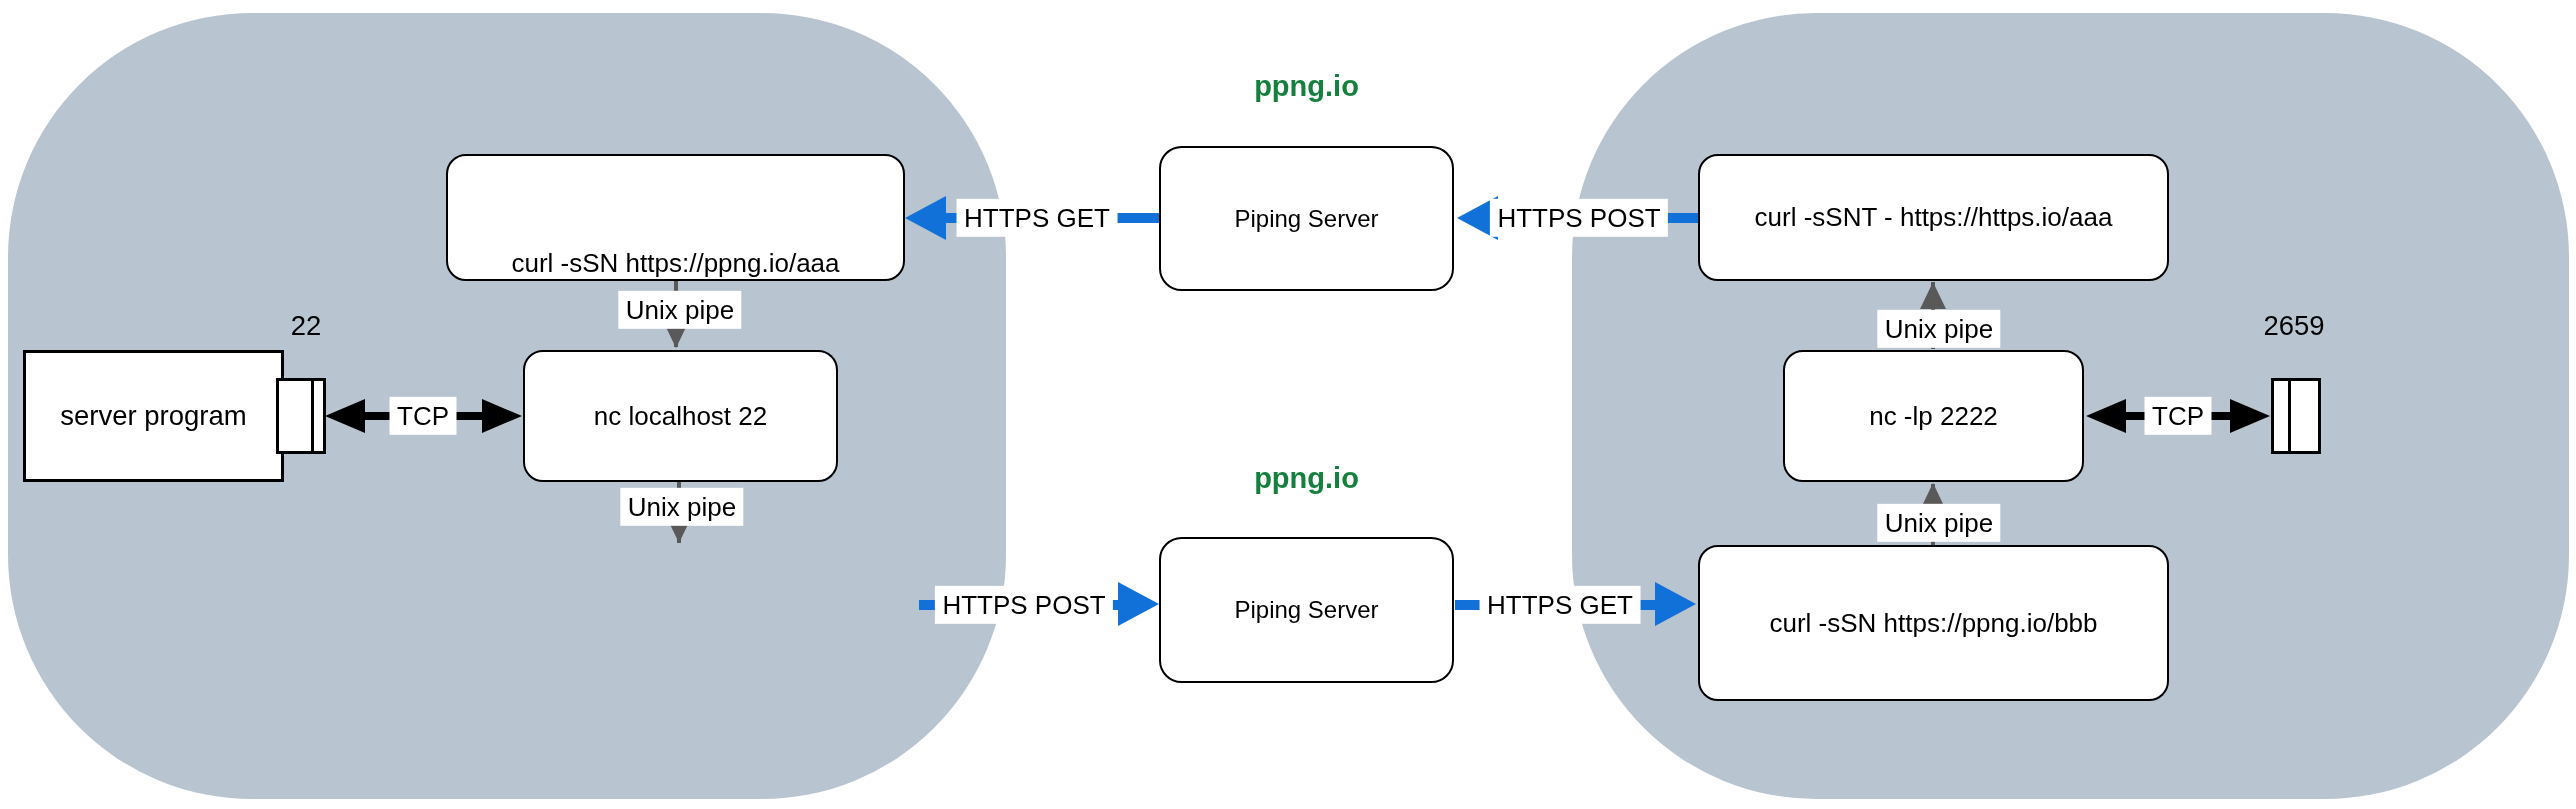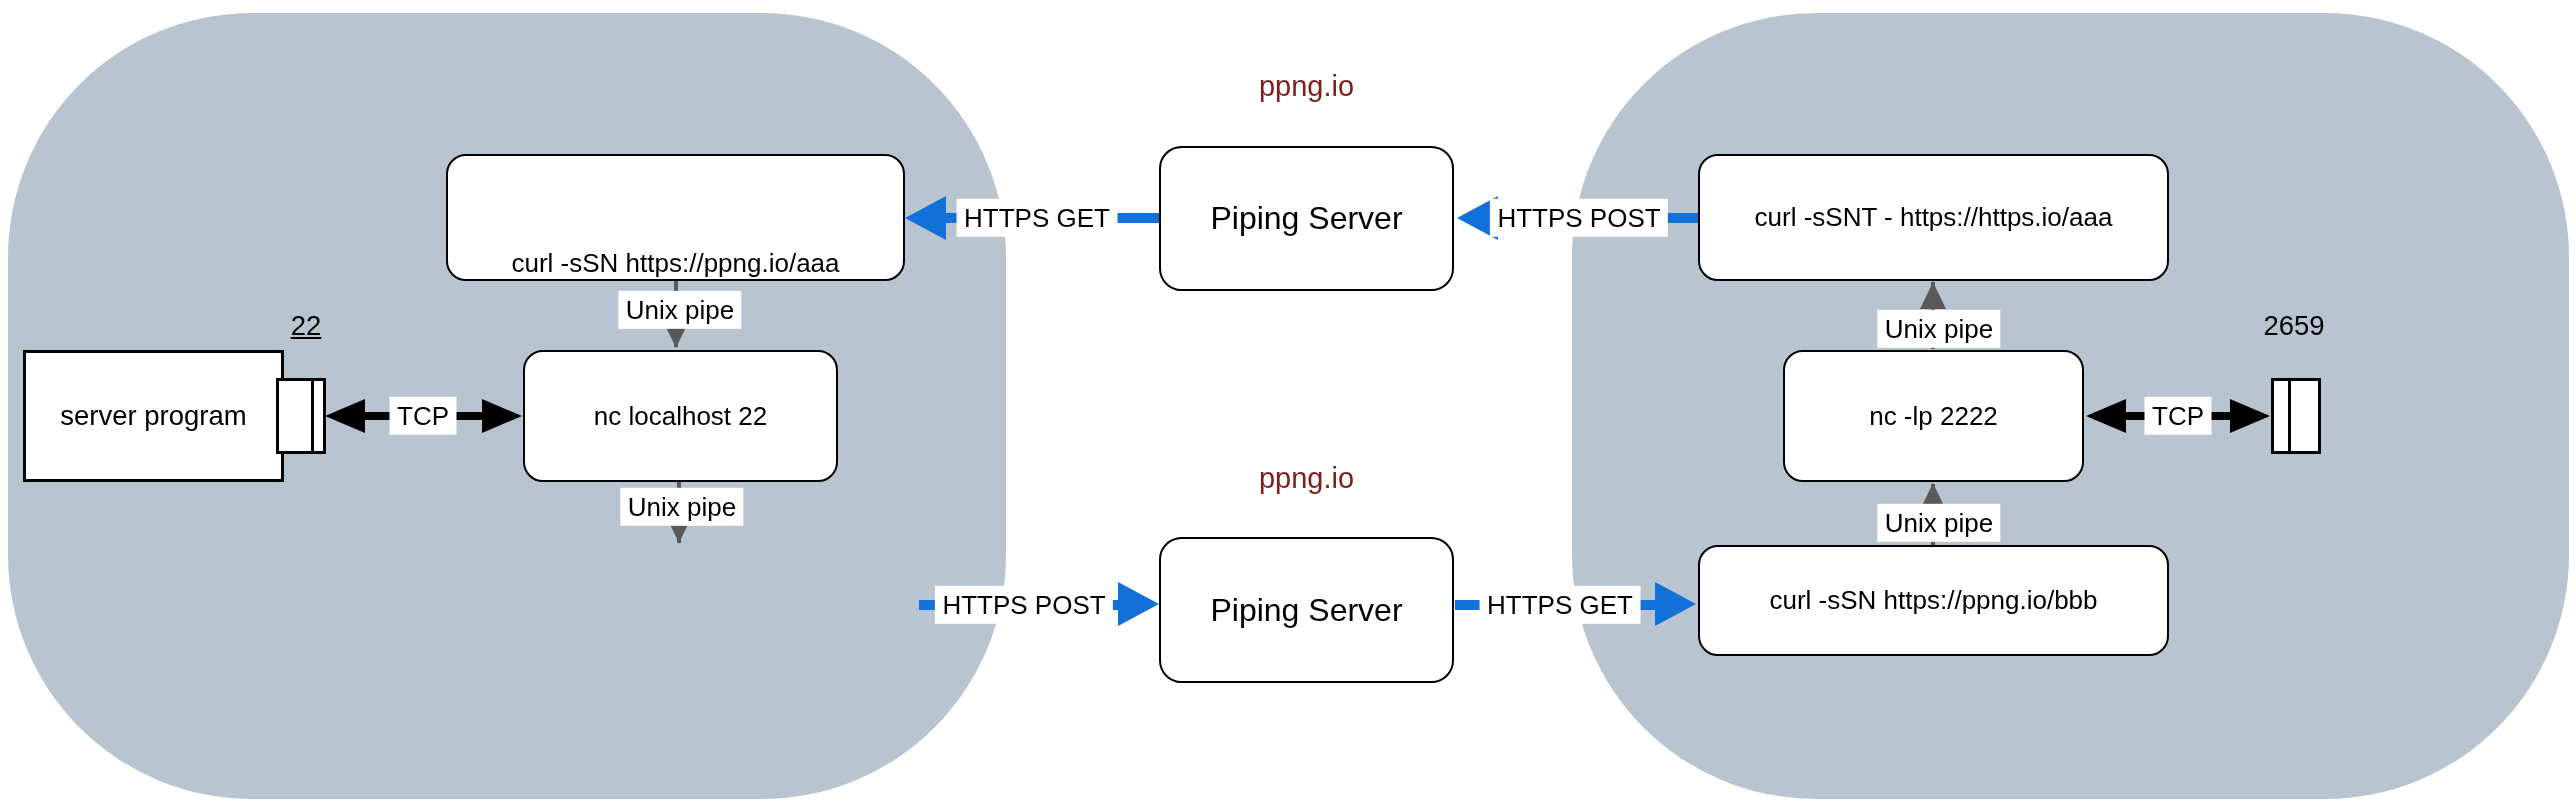--- a/index.html
+++ b/index.html
@@ -26,27 +26,28 @@
   .node{
     position:absolute;
     background:var(--boxfill);
     border:2.5px solid var(--black);
     display:flex;align-items:center;justify-content:center;
     text-align:center;
     font-size:26px;color:#000;
     z-index:4;
   }
   .rounded{border-radius:20px;}
-  .piping{border-radius:22.5px;font-size:32px;}
+  .piping{border-radius:22.5px;font-size:24px;}
   .program{border-width:3.1px;font-size:27.5px;}
   .caption{
     position:absolute;
     text-align:center;
-    font-size:29px;color:#7f1d1d;
+    font-size:29px;color:#15803d;
     z-index:4;
+    font-weight:bold;
   }
   .port{
     position:absolute;
     background:var(--boxfill);
     border:3.1px solid var(--black);
     z-index:5;
   }
   .port-divider{
     position:absolute;top:0;bottom:0;width:3.1px;
     background:var(--black);
@@ -138,39 +139,39 @@
   </div>
   <div class="node rounded" style="left:523px;top:350px;width:315px;height:132px;">
     <span>nc localhost 22</span>
   </div>
   <div class="node program" style="left:23px;top:350px;width:261px;height:132px;">
     <span>server program</span>
   </div>
   <div class="port" style="left:276px;top:378px;width:50px;height:76px;">
     <div class="port-divider" style="left:32px;"></div>
   </div>
-  <div class="port-label" style="left:306px;top:310px;text-decoration:underline;">22</div>
+  <div class="port-label" style="left:306px;top:310px;">22</div>
 
   <div class="caption" style="left:1159px;top:70px;width:295px;">ppng.io</div>
   <div class="node piping" style="left:1159px;top:146px;width:295px;height:145px;">
     <span>Piping Server</span>
   </div>
 
   <div class="caption" style="left:1159px;top:462px;width:295px;">ppng.io</div>
   <div class="node piping" style="left:1159px;top:537px;width:295px;height:146px;">
     <span>Piping Server</span>
   </div>
 
   <div class="node rounded" style="left:1698px;top:154px;width:471px;height:127px;">
     <span>curl -sSNT - https://https.io/aaa</span>
   </div>
   <div class="node rounded" style="left:1783px;top:350px;width:301px;height:132px;">
     <span>nc -lp 2222</span>
   </div>
-  <div class="node rounded" style="left:1698px;top:545px;width:471px;height:111px;text-align:right;">
+  <div class="node rounded" style="left:1698px;top:545px;width:471px;height:156px;text-align:right;">
     <span>curl -sSN https://ppng.io/bbb</span>
   </div>
   <div class="port" style="left:2271px;top:378px;width:50px;height:76px;">
     <div class="port-divider" style="left:13.7px;"></div>
   </div>
   <div class="port-label" style="left:2294px;top:310px;">2659</div>
 
 </div>
 
 

